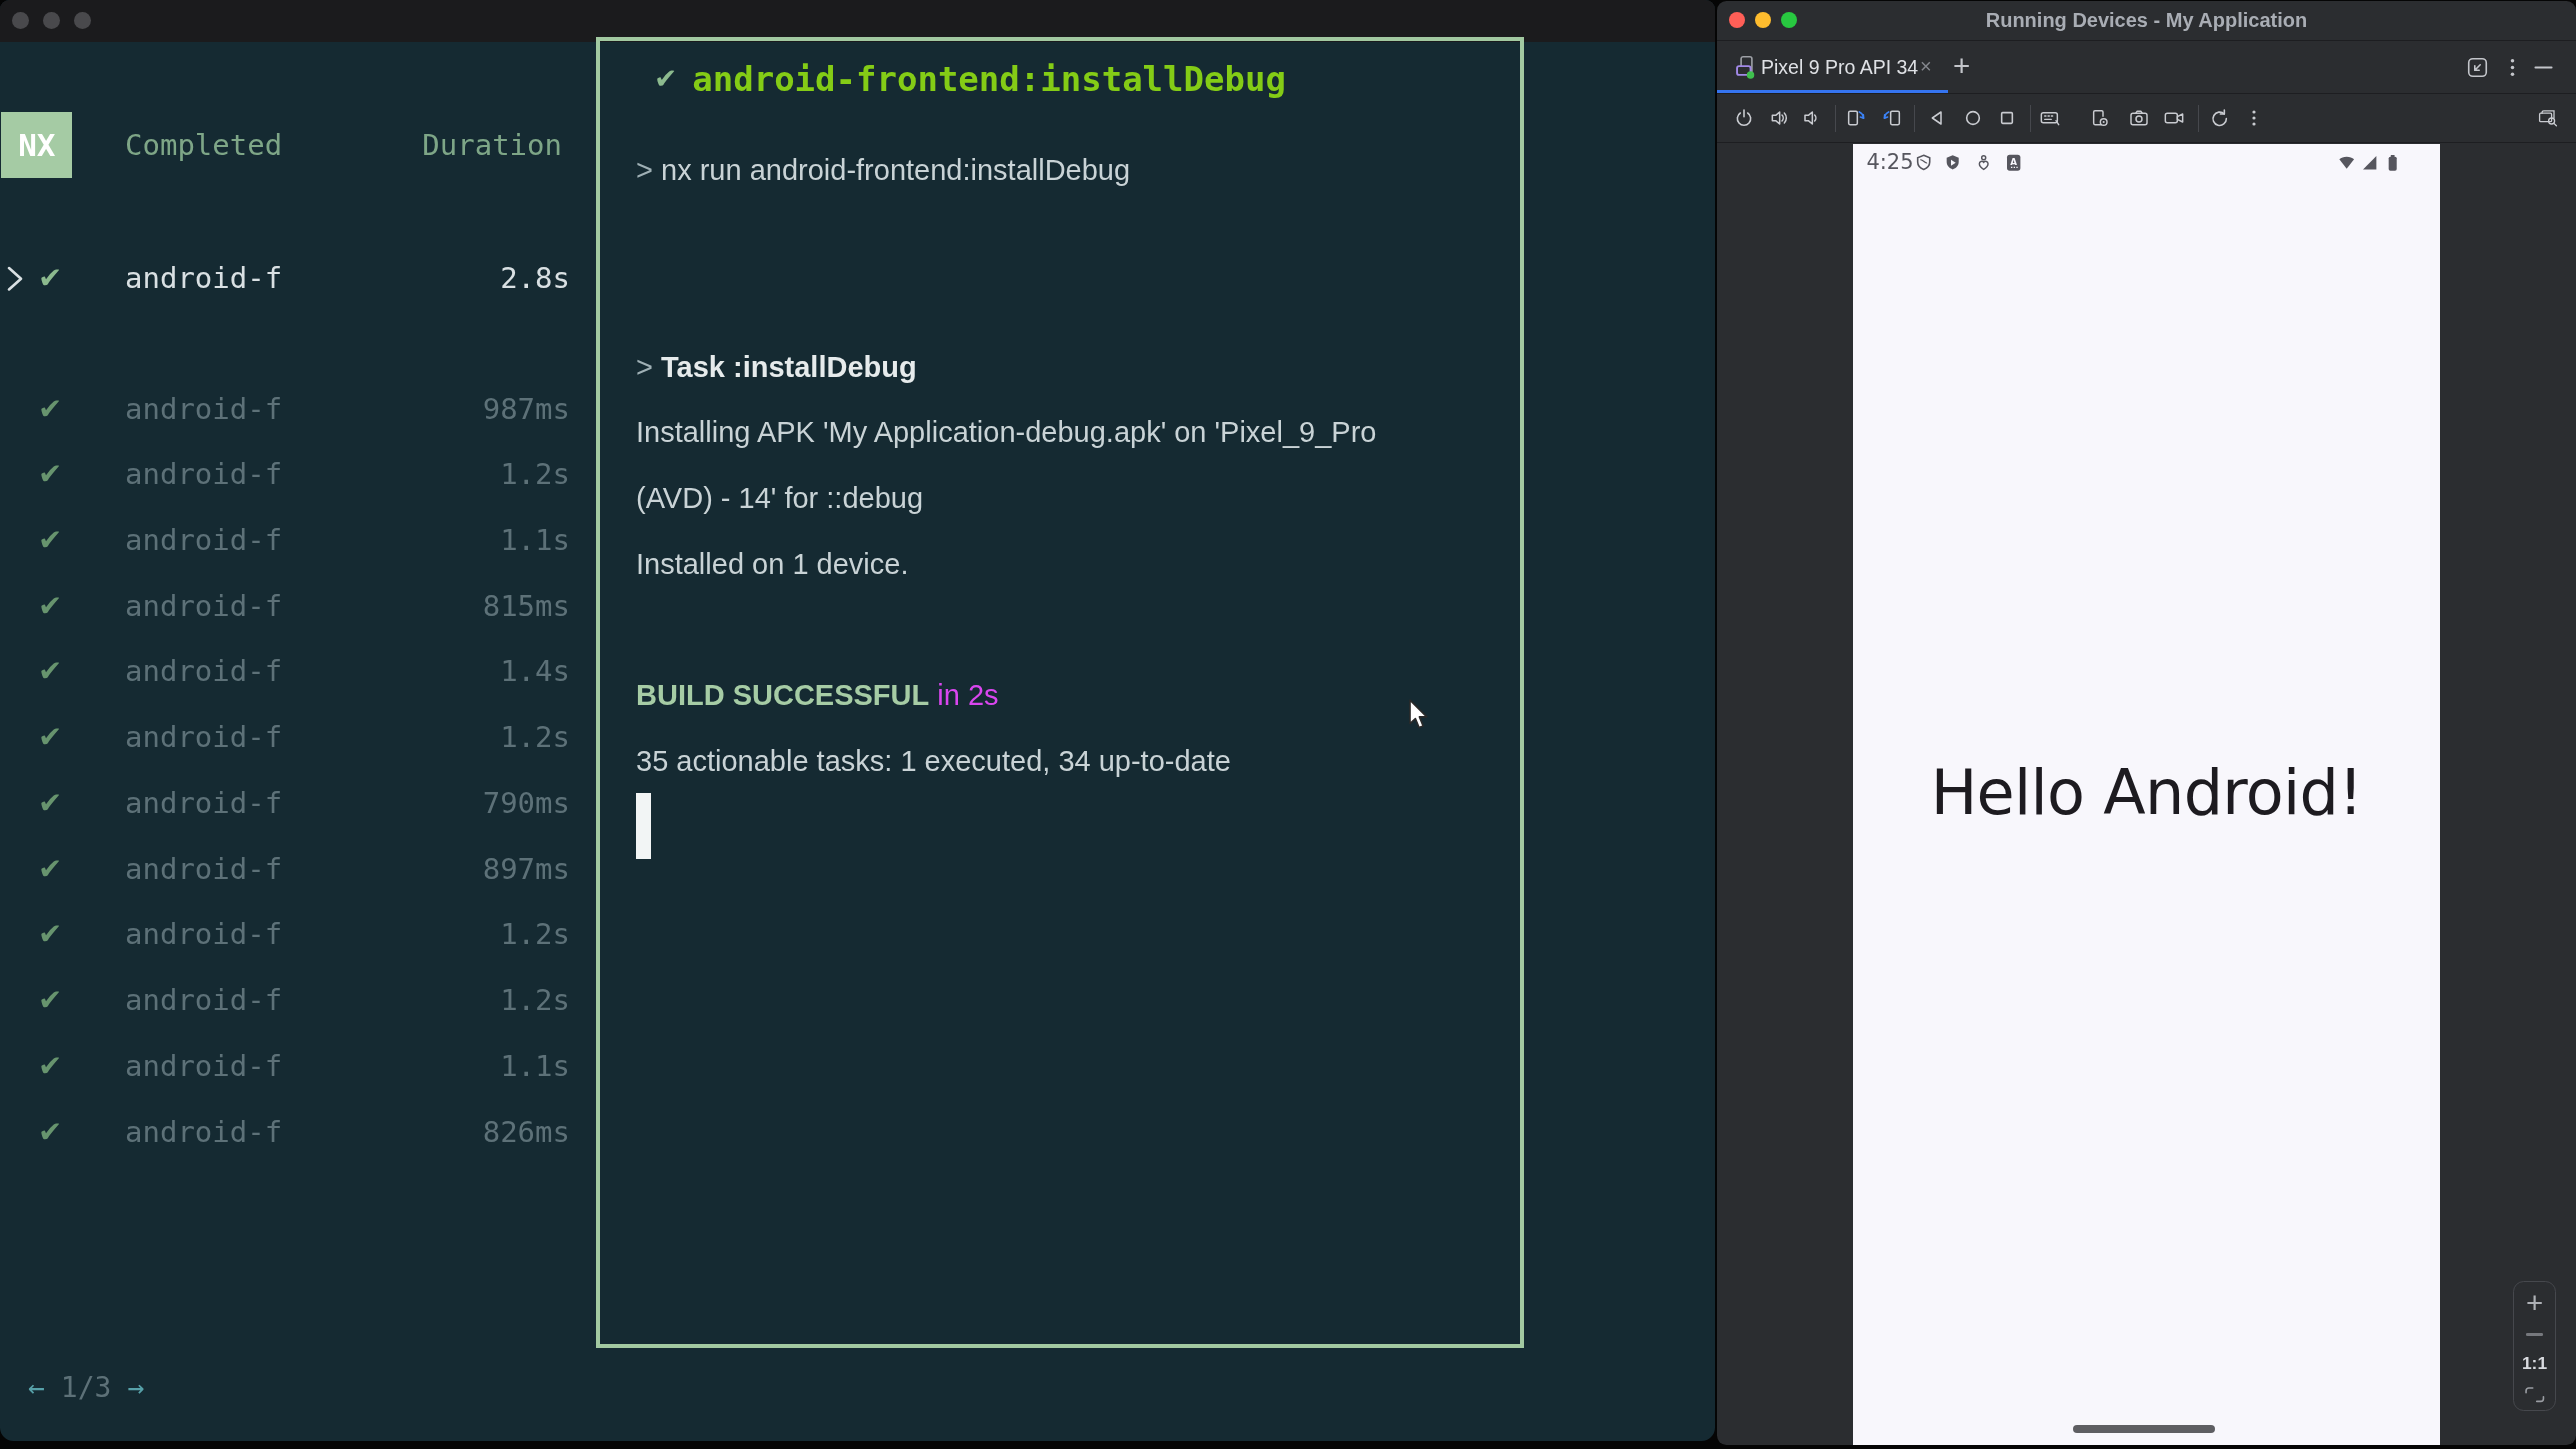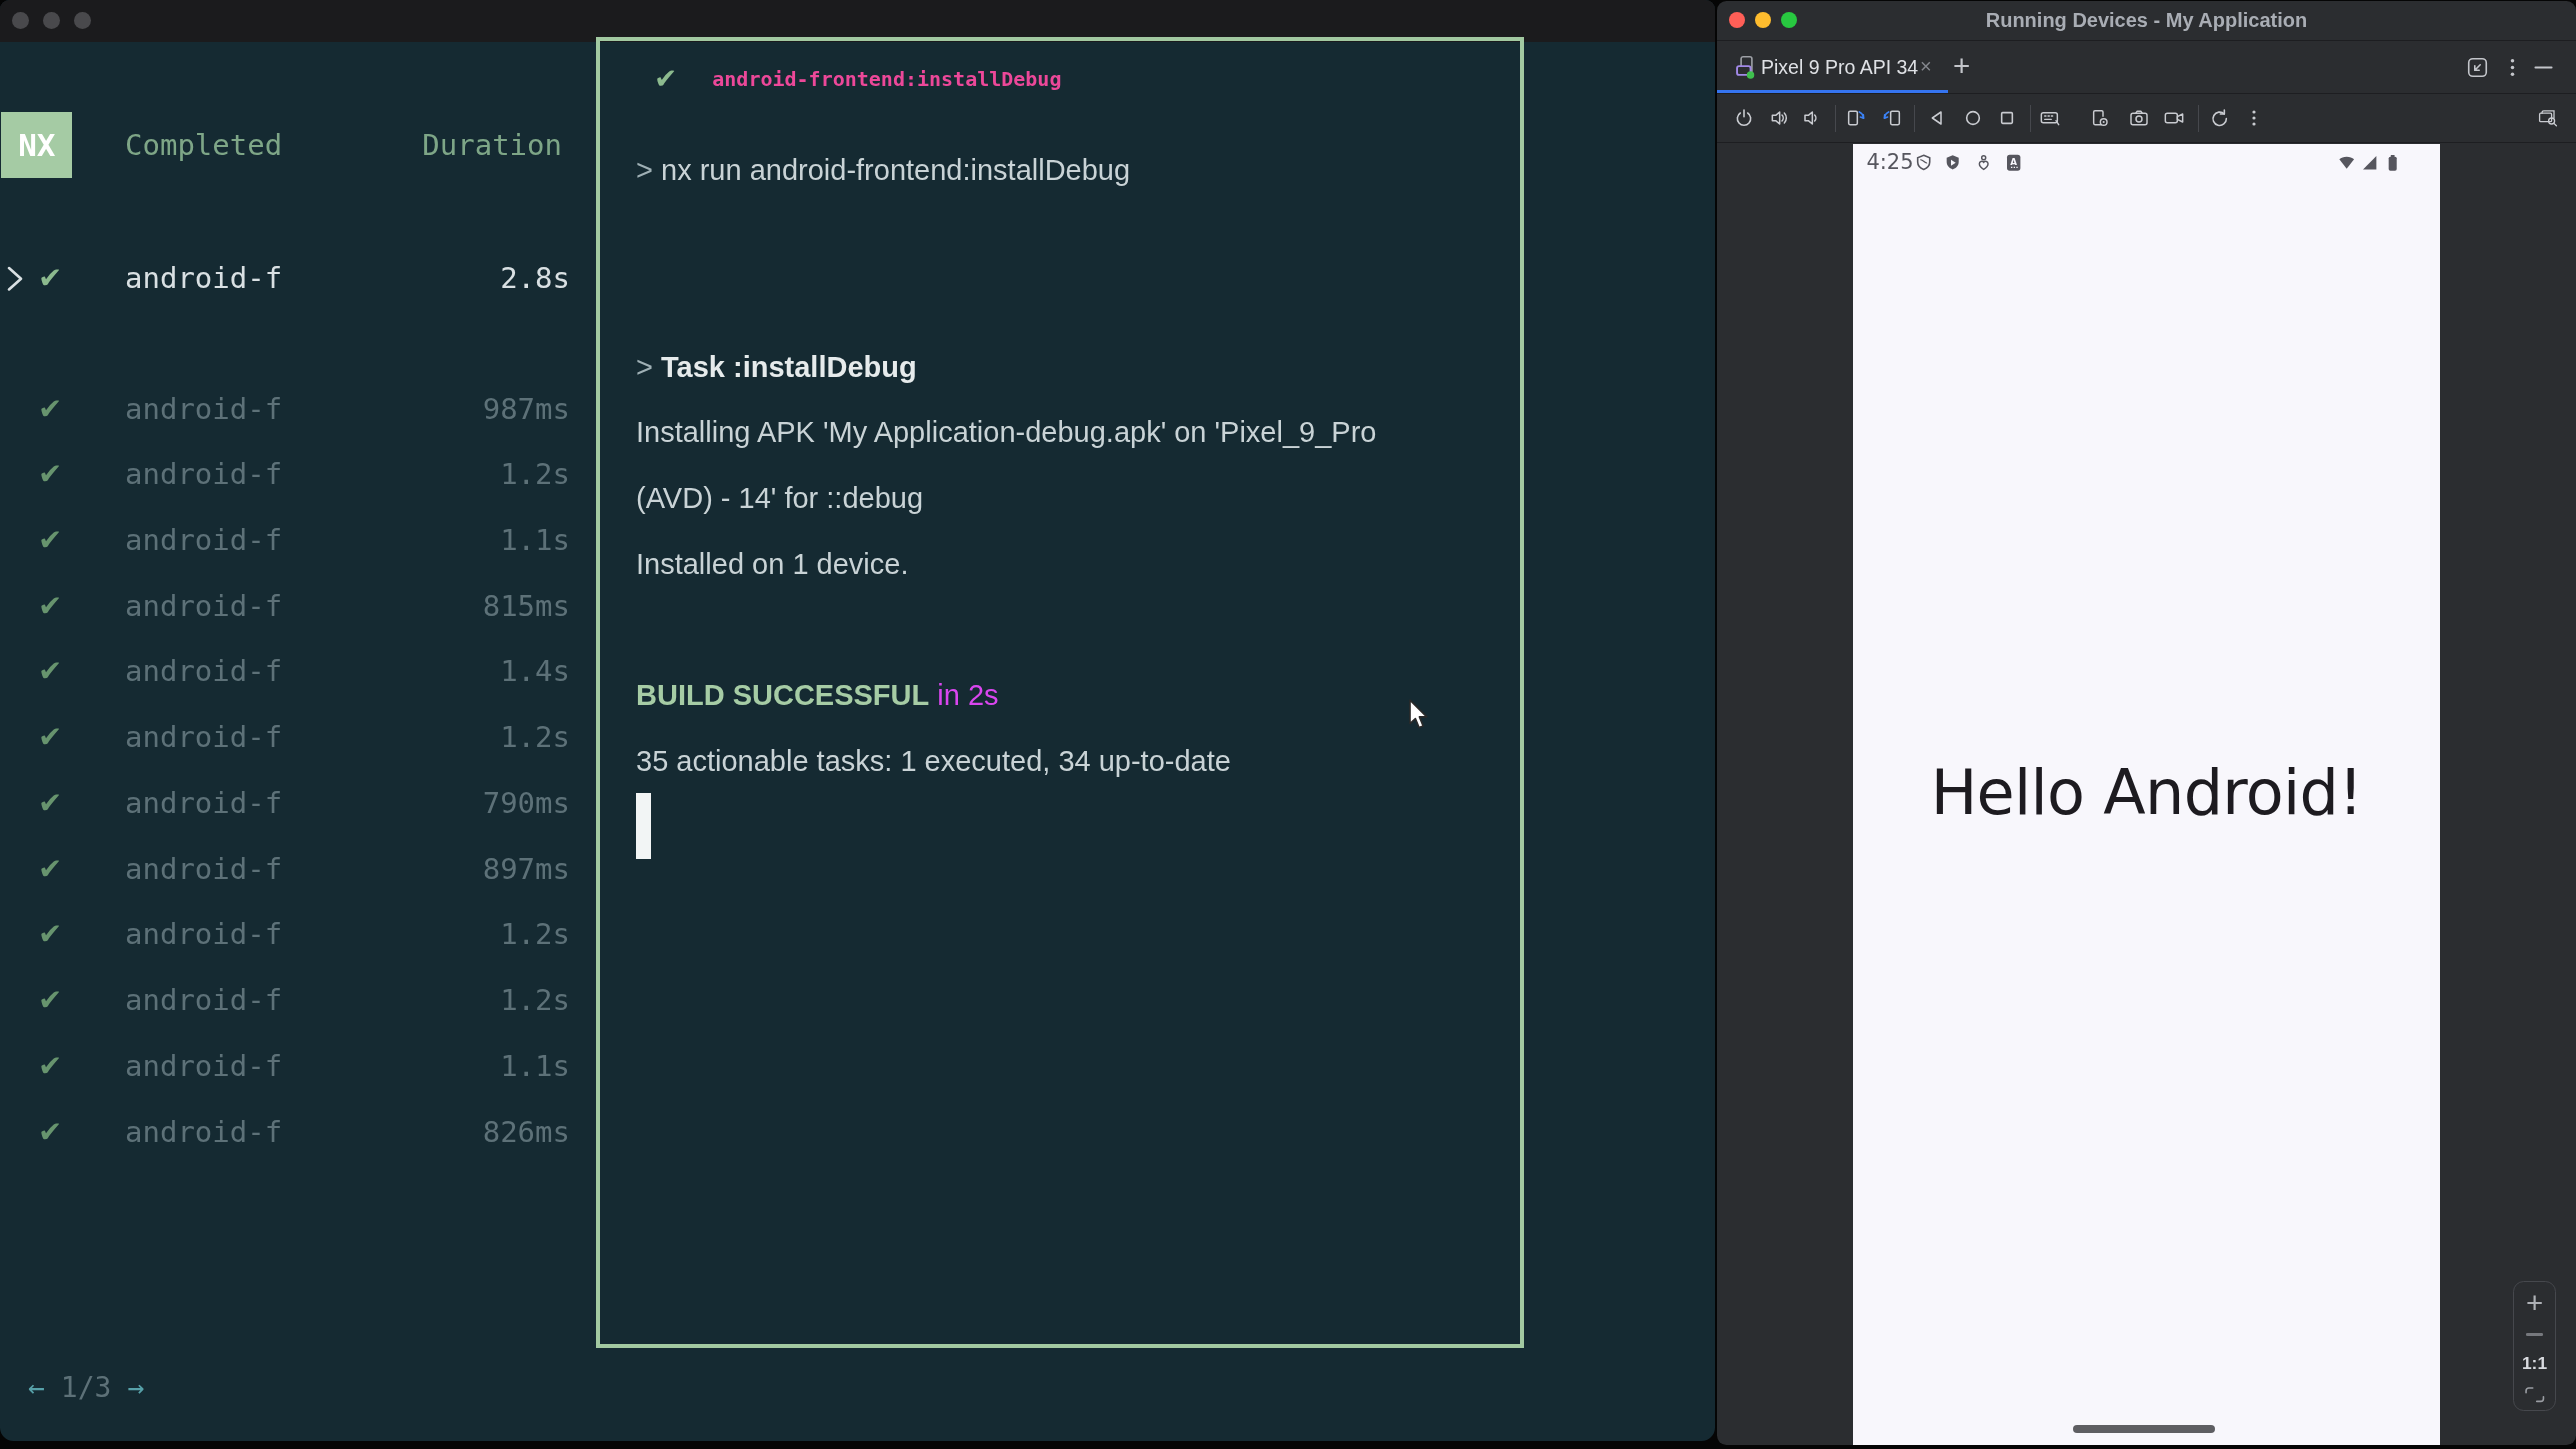--- a/index.html
+++ b/index.html
@@ -30,21 +30,21 @@
   .pagination{position:absolute;left:28px;top:1329px;display:flex;gap:16px;align-items:center;
               font-size:28px;color:#5D7178;}
   .pg-arrow{color:#57A1A9;}
 
   
   #out-box{position:absolute;left:596px;top:78px;width:928px;height:1311px;
            border:4px solid #A2C9A1;box-sizing:border-box;}
   #out-header{position:absolute;left:635px;top:61px;height:35px;background:#152A32;
               display:flex;align-items:center;gap:14.8px;padding:0 19px;z-index:3;}
   #out-header .check{color:#8CBA8E;font-size:28px;font-family:"DejaVu Sans",sans-serif;}
-  #out-header .title{color:#ec4899;font-size:20px;font-weight:bold;margin-left:20px;}
+  #out-header .title{color:#84cc16;font-size:34px;font-weight:bold;}
   .out-line{position:absolute;left:36px;height:34px;line-height:34px;font-size:29px;color:#C9D3D6;white-space:pre;}
   .prompt{color:#9FB0B5;}
   .bold-white{color:#E6EBEC;font-weight:bold;}
   .build-green{color:#A6CCA5;font-weight:bold;}
   .build-suffix{color:#d946ef;}
   #term-cursor{position:absolute;left:36px;top:752px;width:14.8px;height:66px;background:#F2F5F5;}
 
   
   #studio{position:absolute;left:1717px;top:1.3px;width:859px;height:1444px;background:#2B2D30;
           border-radius:9.4px;overflow:hidden;}

